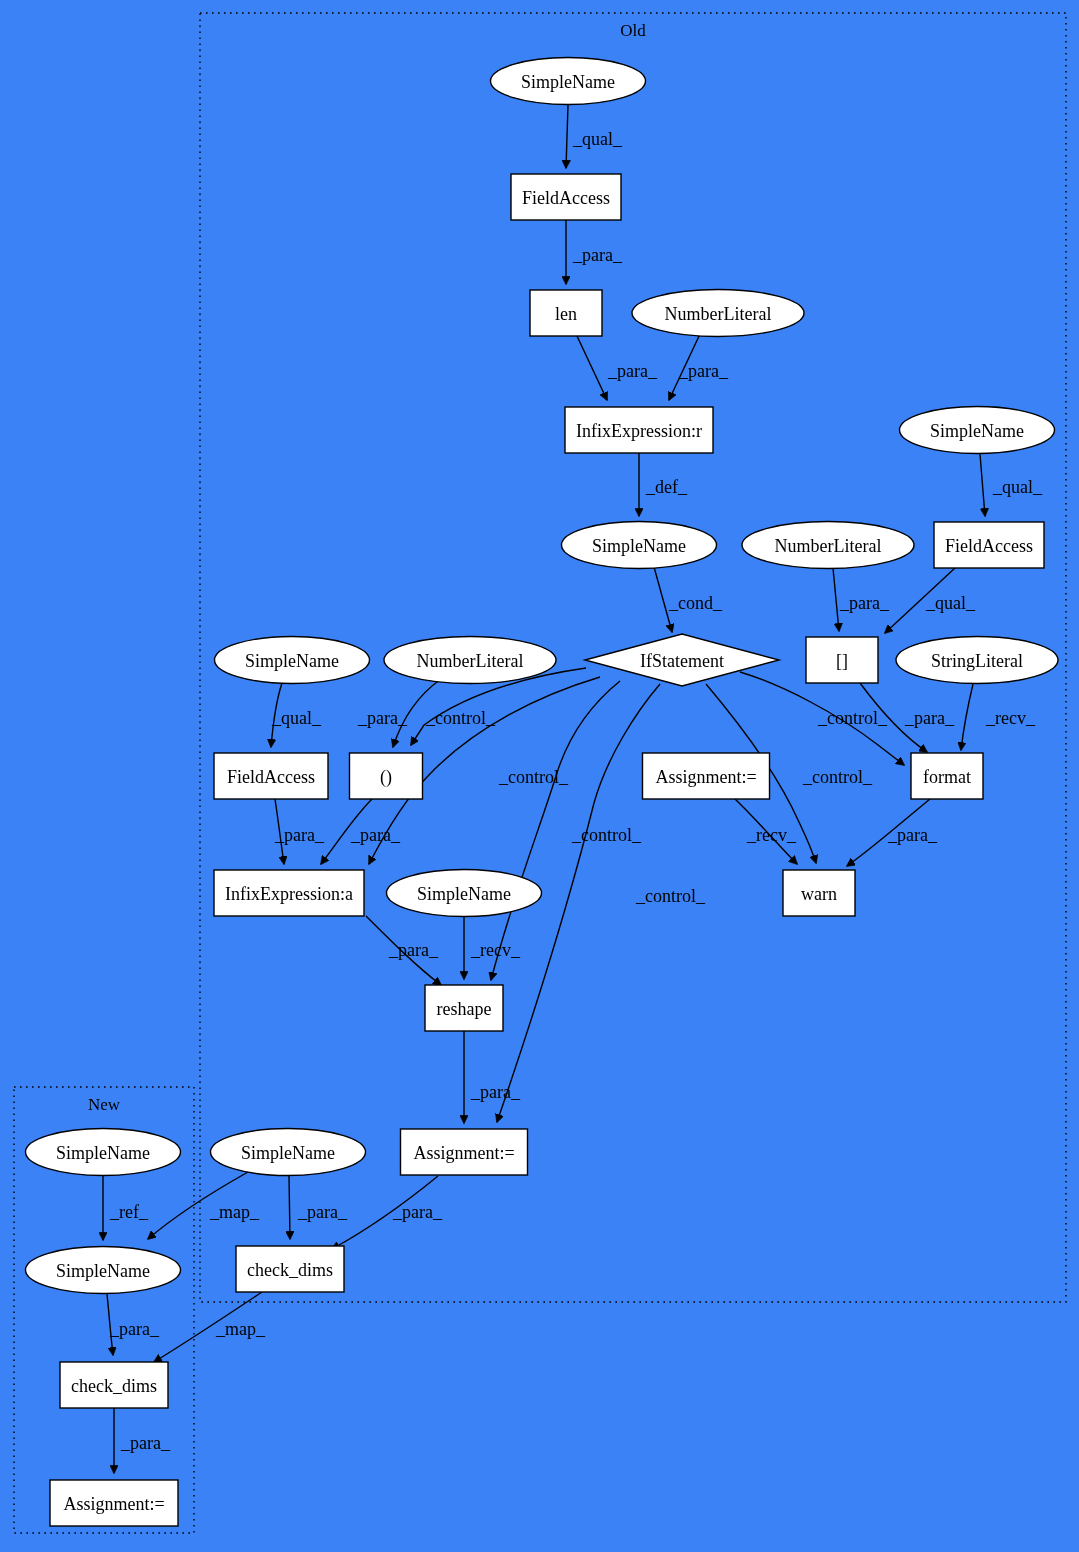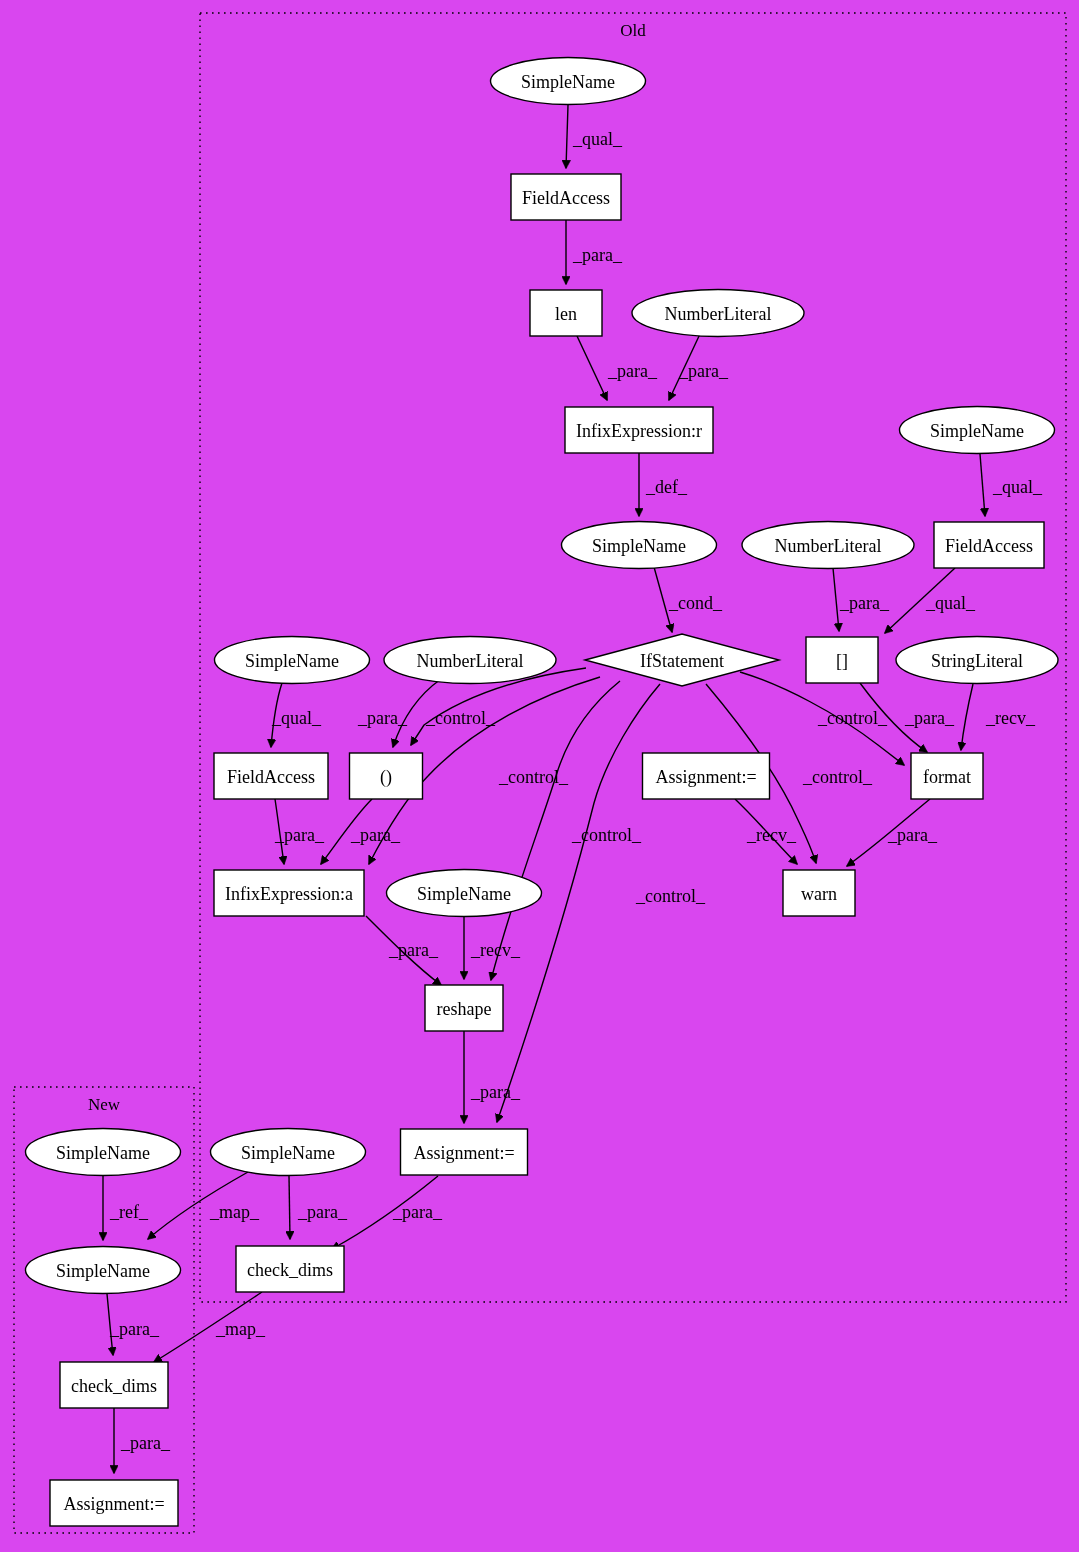--- a/index.html
+++ b/index.html
@@ -4,21 +4,21 @@
 <style>
   html, body {
     margin: 0;
     padding: 0;
     background: #ffffff;
   }
   #graph-root {
     position: relative;
     width: 1079px;
     height: 1552px;
-    background: #d946ef;
+    background: #3b82f6;
     font-family: "Liberation Serif", "DejaVu Serif", serif;
   }
   svg#graph-svg {
     display: block;
     width: 1079px;
     height: 1552px;
   }
   .node-shape {
     fill: #ffffff;
     stroke: #000000;

